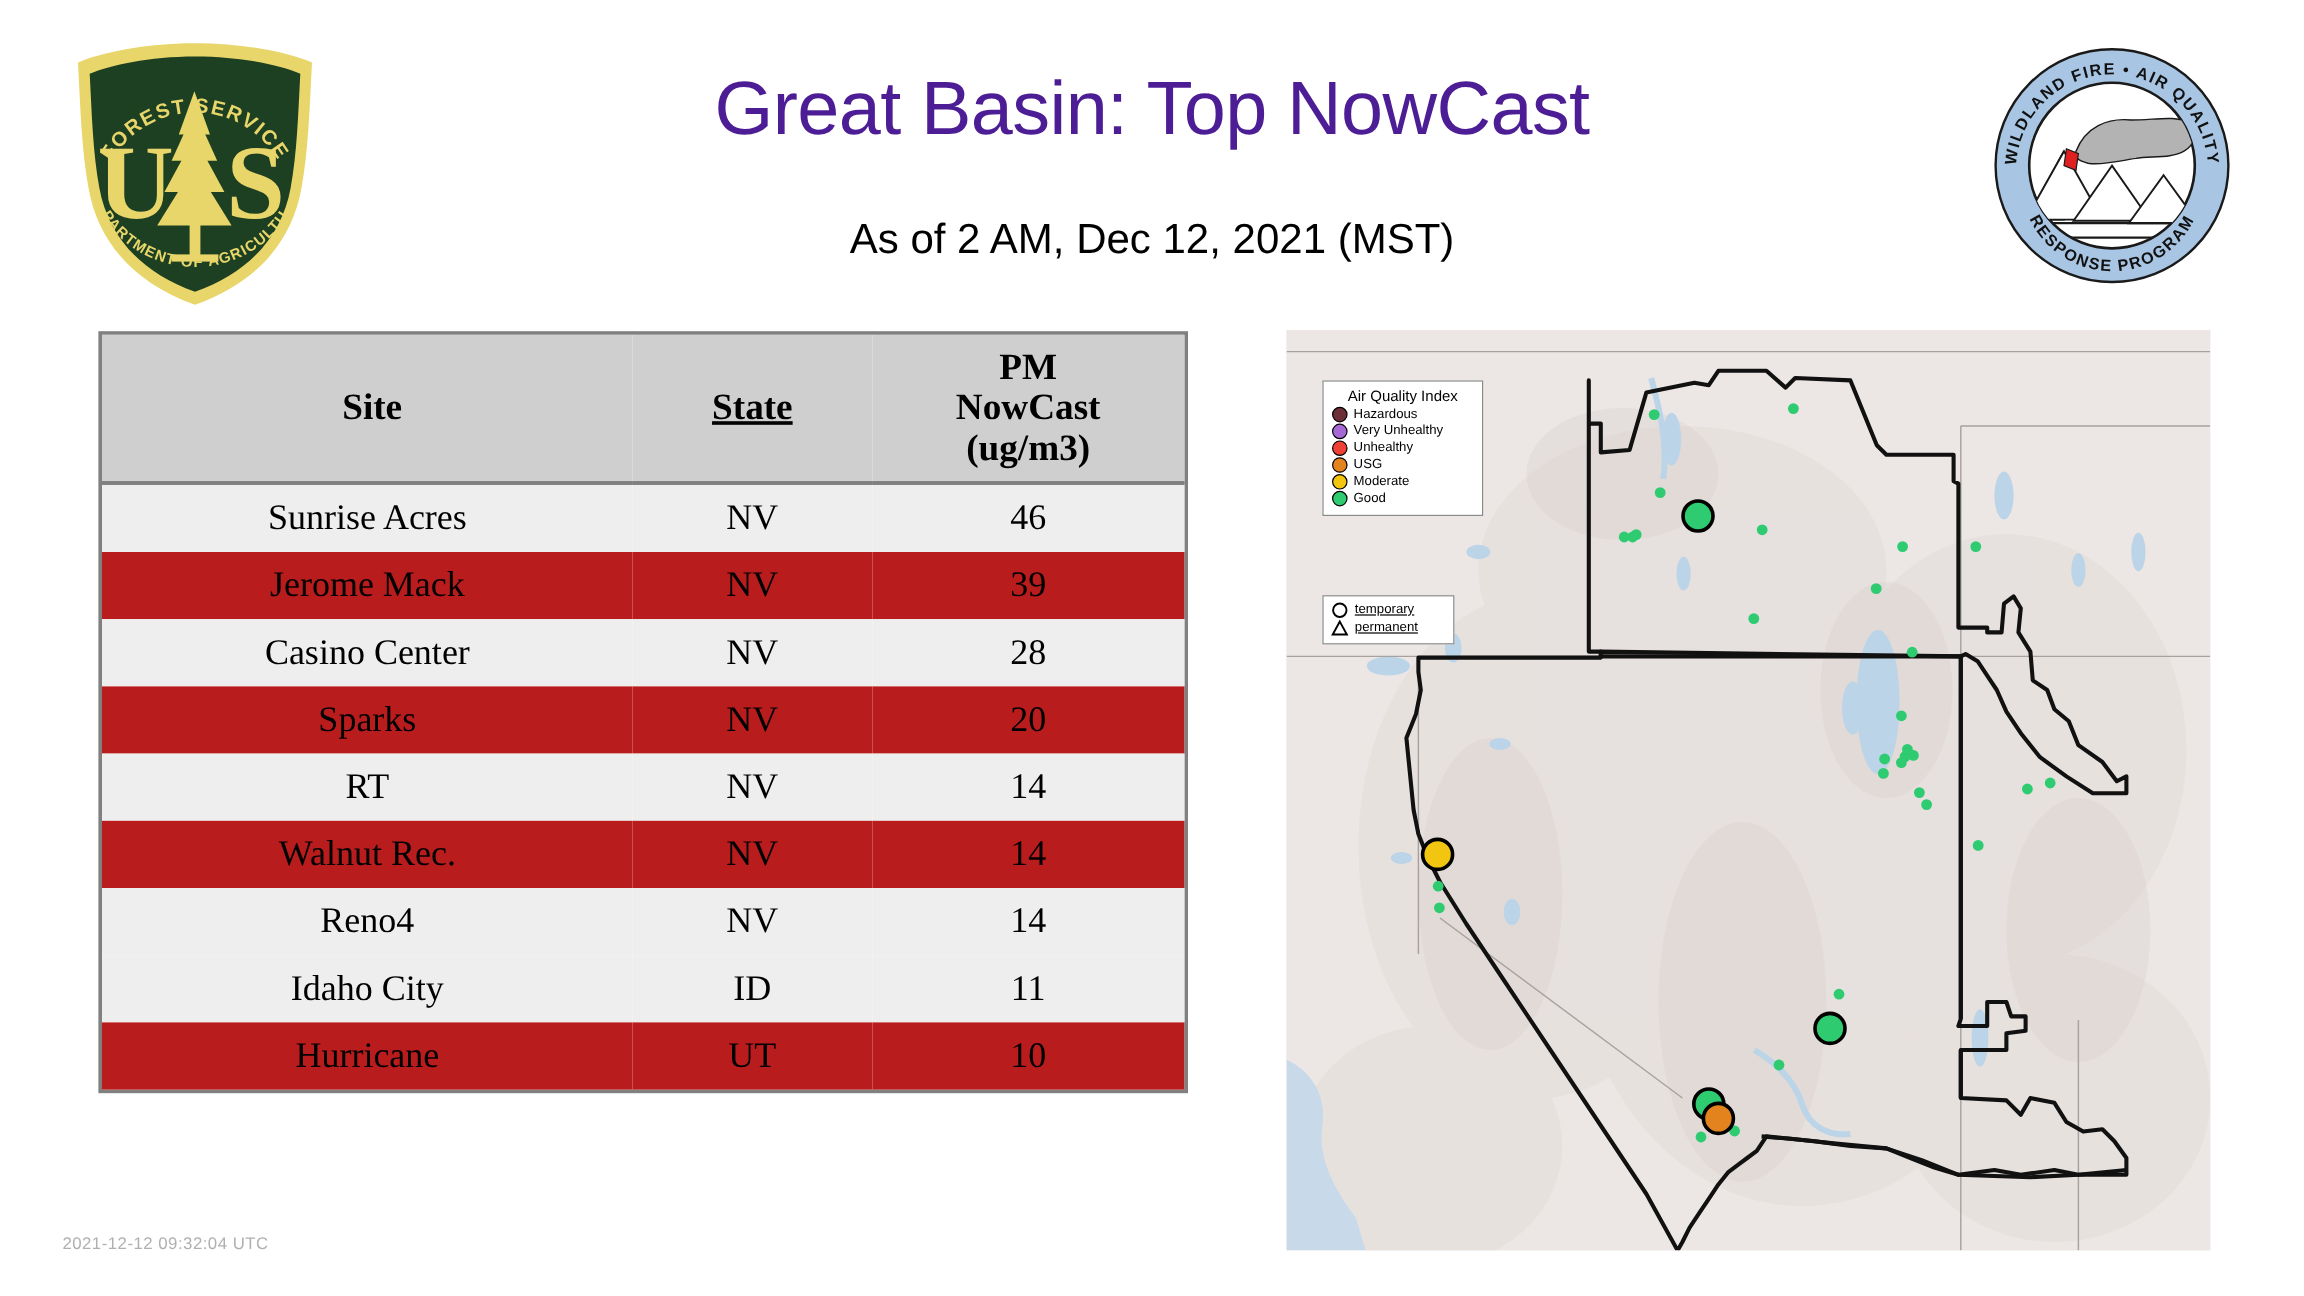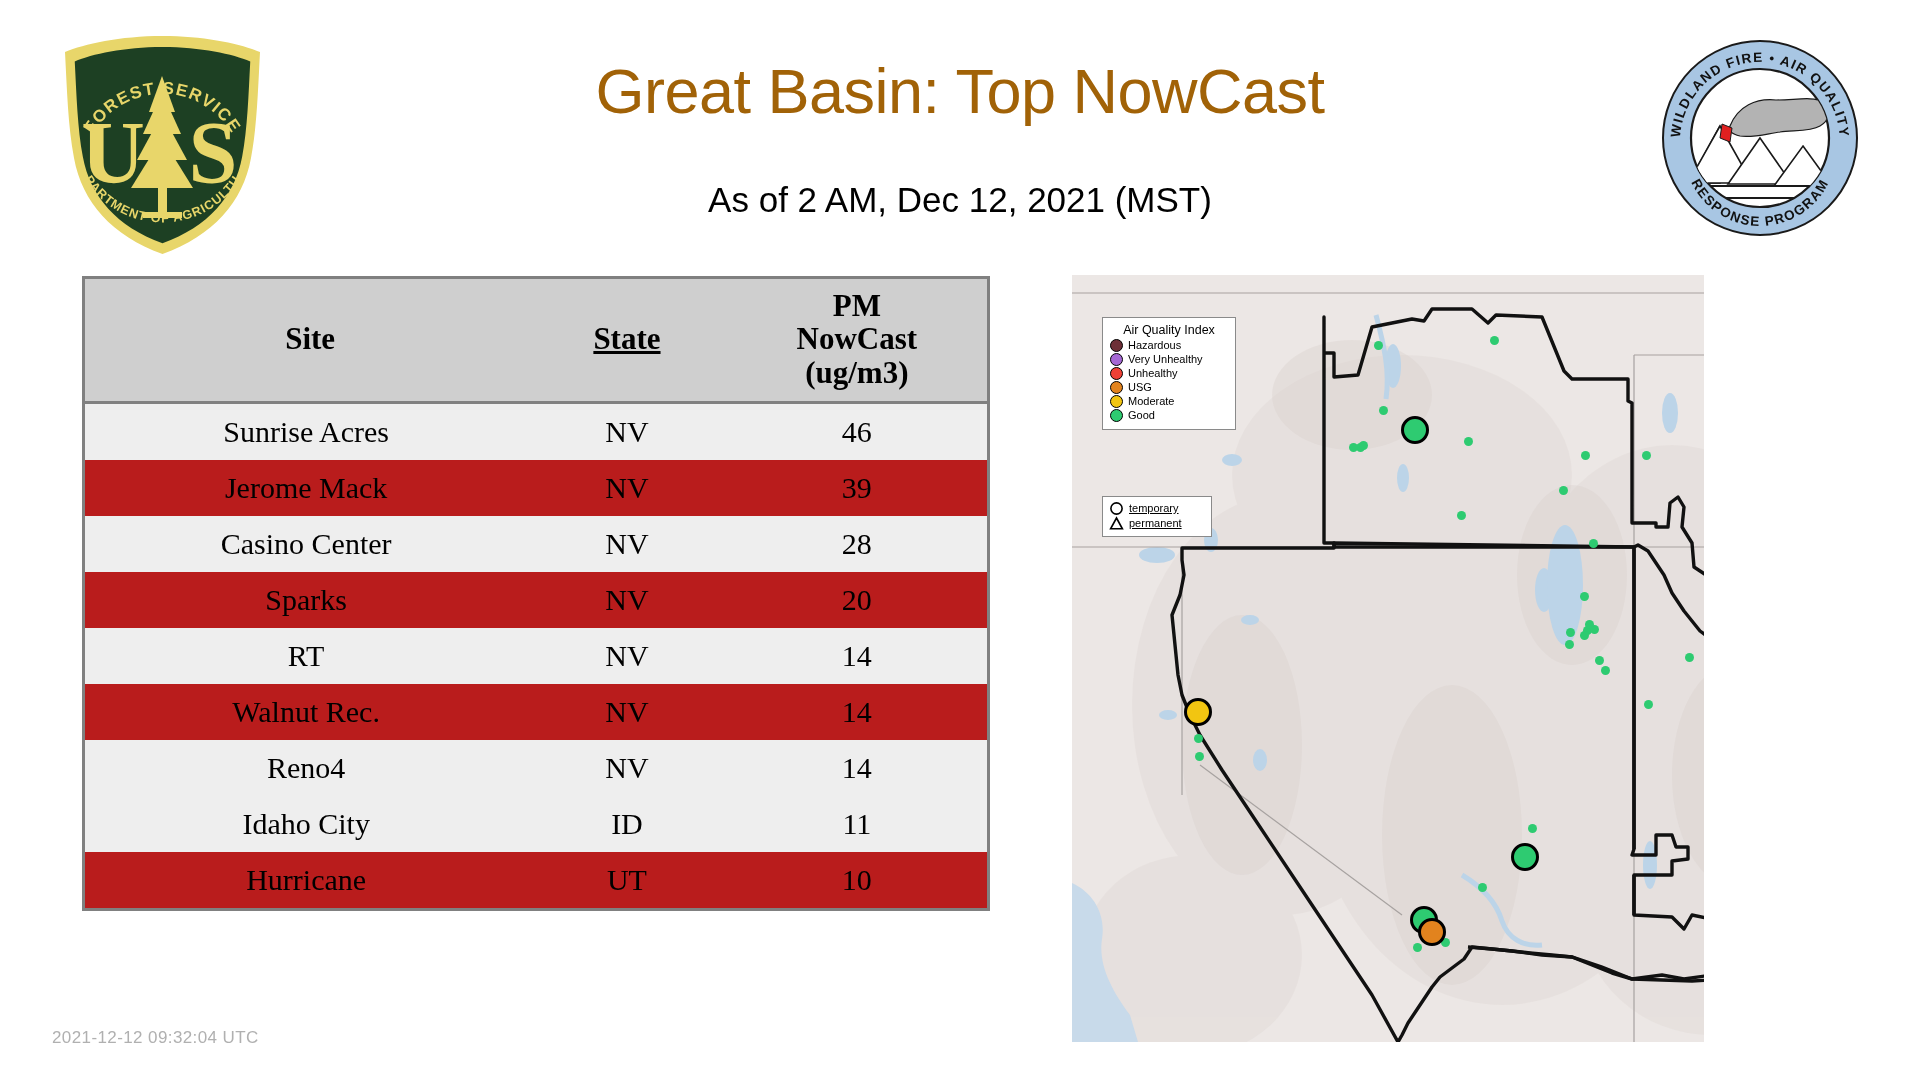--- a/index.html
+++ b/index.html
@@ -36,21 +36,21 @@
 
   
   #title {
     position: absolute;
     left: 280px;
     top: 58px;
     width: 1360px;
     text-align: center;
     font-size: 63px;
     line-height: 1.05;
-    color: #a16207;
+    color: #4c1d95;
     font-family: "Liberation Sans Narrow", "Liberation Sans", sans-serif;
     font-stretch: condensed;
     letter-spacing: -0.5px;
     white-space: nowrap;
   }
   #subtitle {
     position: absolute;
     left: 280px;
     top: 180px;
     width: 1360px;
@@ -101,32 +101,32 @@
     line-height: 1.0;
   }
   table.aqi tbody tr.odd  td { background: #eeeeee; }
   table.aqi tbody tr.even td { background: #b91c1c; }
 
   
   #timestamp {
     position: absolute;
     left: 52px;
     top: 1028px;
-    font-size: 17px;
+    font-size: 14px;
     color: #b0b0b0;
     letter-spacing: 0.4px;
     font-family: "Liberation Sans", sans-serif;
   }
 
   
   #map {
     position: absolute;
     left: 1072px;
     top: 275px;
-    width: 632px;
+    width: 770px;
     height: 767px;
     background: #ece7e5;
     overflow: hidden;
   }
   #map svg { display: block; }
 
   .legend-box {
     position: absolute;
     background: #ffffff;
     border: 1px solid #8a8a8a;

